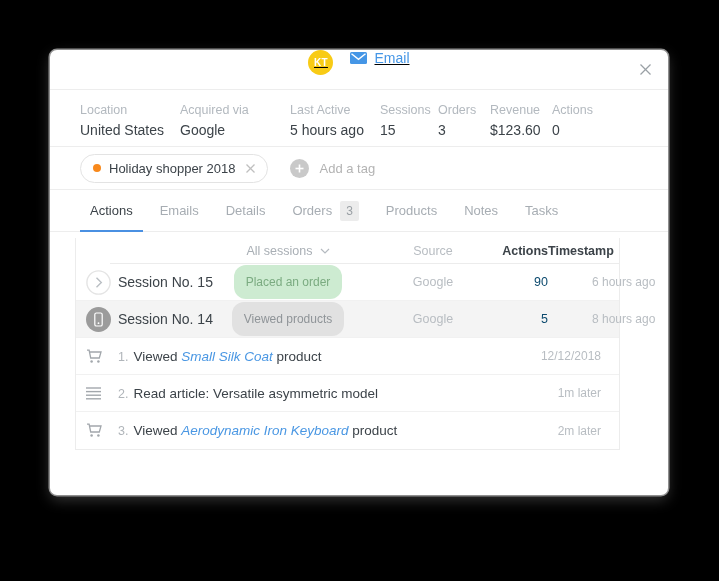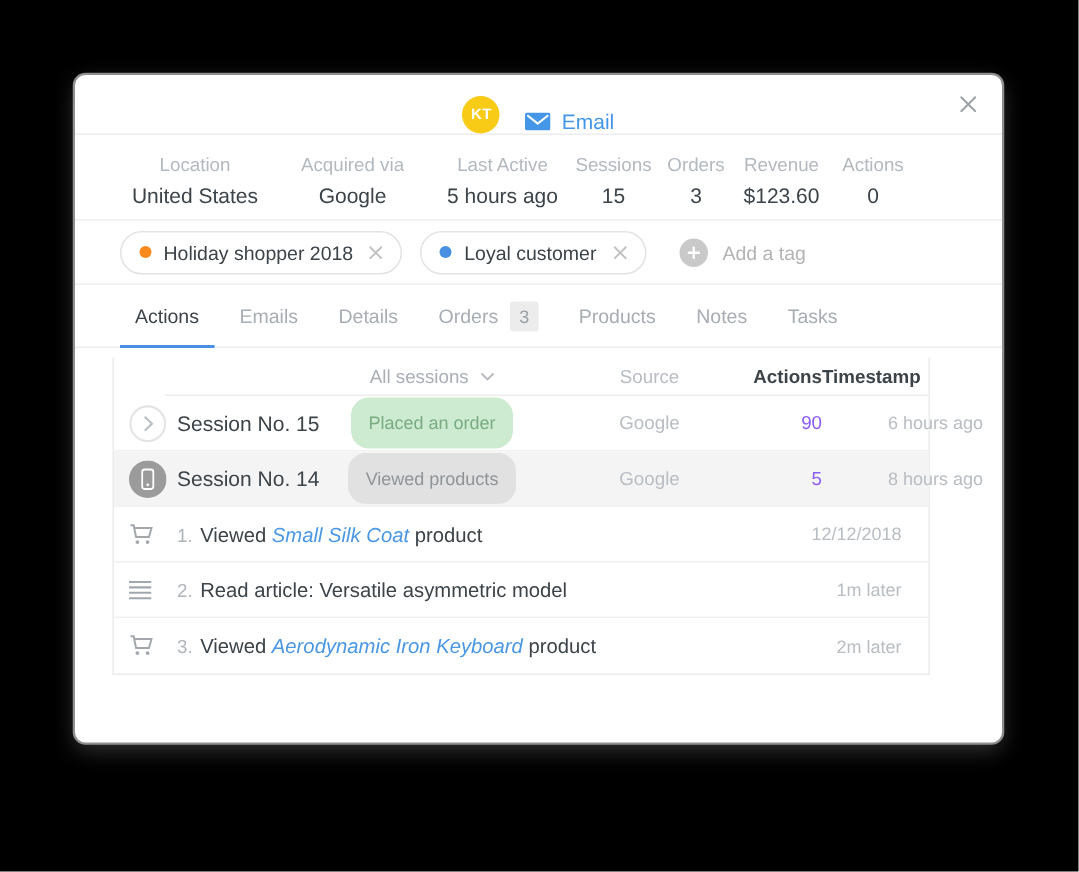--- a/index.html
+++ b/index.html
@@ -15,24 +15,25 @@
     left: 50px; top: 50px;
     width: 618px; height: 445px;
     background: #fff;
     border-radius: 7px;
     box-shadow: 0 0 0 1.5px #8f8f8f, 0 5px 14px rgba(150,150,150,.35);
   }
 
   
   .modal-header {
     height: 40px;
-    display: flex; align-items: flex-end; justify-content: center;
+    display: flex; align-items: flex-start; justify-content: center;
     gap: 11px;
     border-bottom: 1px solid #ededed;
     position: relative;
+    text-decoration: underline;
   }
   .avatar {
     width: 25px; height: 25px; border-radius: 50%;
     background: #f8cb16; color: #fff;
     display: flex; align-items: center; justify-content: center;
     font-size: 10px; font-weight: bold; letter-spacing: .3px;
   }
   .customer-name { font-size: 15px; color: #3c4349; }
   .email-link {
     display: flex; align-items: center; gap: 7px;
@@ -45,21 +46,20 @@
     display: flex; align-items: center; justify-content: center;
     cursor: pointer;
   }
 
   
   .stats {
     display: flex;
     height: 57px;
     padding: 13px 4px 0 30px;
     border-bottom: 1px solid #ededed;
-    text-align: center;
   }
   .stat { flex: none; }
   .stat .label { font-size: 12.5px; color: #b3b9bf; margin-bottom: 5px; }
   .stat .value { font-size: 14px; color: #3c4349; }
   .sw1 { width: 100px; } .sw2 { width: 110px; } .sw3 { width: 90px; }
   .sw4 { width: 58px; }  .sw5 { width: 52px; }  .sw6 { width: 62px; }
   .sw7 { width: 60px; }
 
   
   .tags {
@@ -148,21 +148,21 @@
   .session-icon { display: flex; align-items: center; }
   .session-title { font-size: 14px; color: #3c4349; white-space: nowrap; }
   .badge-cell { justify-self: center; }
   .pill {
     display: inline-block;
     font-size: 12px; padding: 10px 12px; border-radius: 12px; white-space: nowrap;
   }
   .pill.green { background: #cdebd1; color: #7bab81; }
   .pill.gray  { background: #e1e1e1; color: #8f9498; }
   .src-cell { justify-self: center; color: #b8bdc2; font-size: 12.5px; }
-  .act-cell { justify-self: end; color: #8b5cf6; font-size: 12.5px; text-align: right; }
+  .act-cell { justify-self: end; color: #0c4a6e; font-size: 12.5px; text-align: right; }
   .ts-cell  { justify-self: end; color: #b8bdc2; font-size: 12px; white-space: nowrap; padding-left: 44px; }
 
   .event-row {
     display: grid;
     grid-template-columns: 32px 1fr 110px;
     height: 37px; align-items: center;
     padding: 0 18px 0 10px;
     border-bottom: 1px solid #f1f1f1;
   }
   .event-row:last-child { border-bottom: none; }
@@ -236,32 +236,20 @@
       <span class="tag-label">Holiday shopper 2018</span>
       <span class="tag-x">
         <svg width="9" height="9" viewBox="0 0 9 9">
             <g stroke="#bfbfbf" stroke-width="1.2">
               <line x1="0.5" y1="0.5" x2="8.5" y2="8.5"></line>
               <line x1="8.5" y1="0.5" x2="0.5" y2="8.5"></line>
             </g>
           </svg>
       </span>
     </div>
-    <div class="tag">
-      <span class="dot dot-blue"></span>
-      <span class="tag-label">Loyal customer</span>
-      <span class="tag-x">
-        <svg width="9" height="9" viewBox="0 0 9 9">
-            <g stroke="#bfbfbf" stroke-width="1.2">
-              <line x1="0.5" y1="0.5" x2="8.5" y2="8.5"></line>
-              <line x1="8.5" y1="0.5" x2="0.5" y2="8.5"></line>
-            </g>
-          </svg>
-      </span>
-    </div>
     <div class="add-tag">
       <span class="plus">
         <svg width="9" height="9" viewBox="0 0 9 9">
             <g stroke="#ffffff" stroke-width="1.6">
               <line x1="4.5" y1="0.5" x2="4.5" y2="8.5"></line>
               <line x1="0.5" y1="4.5" x2="8.5" y2="4.5"></line>
             </g>
           </svg>
       </span>
       <span class="add-label">Add a tag</span>

